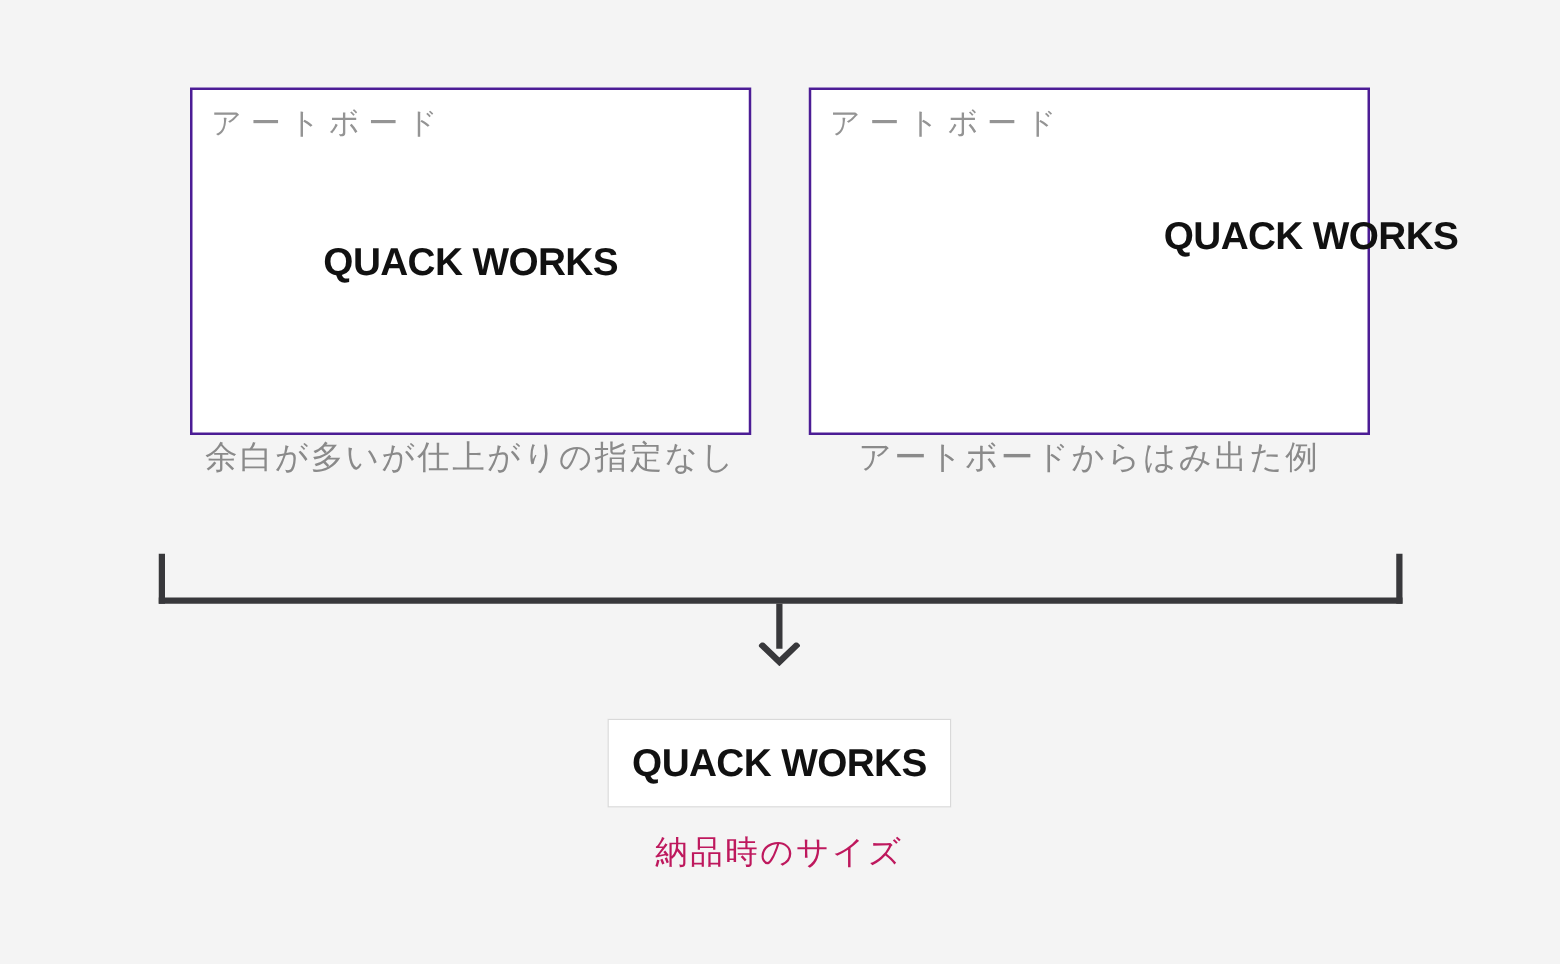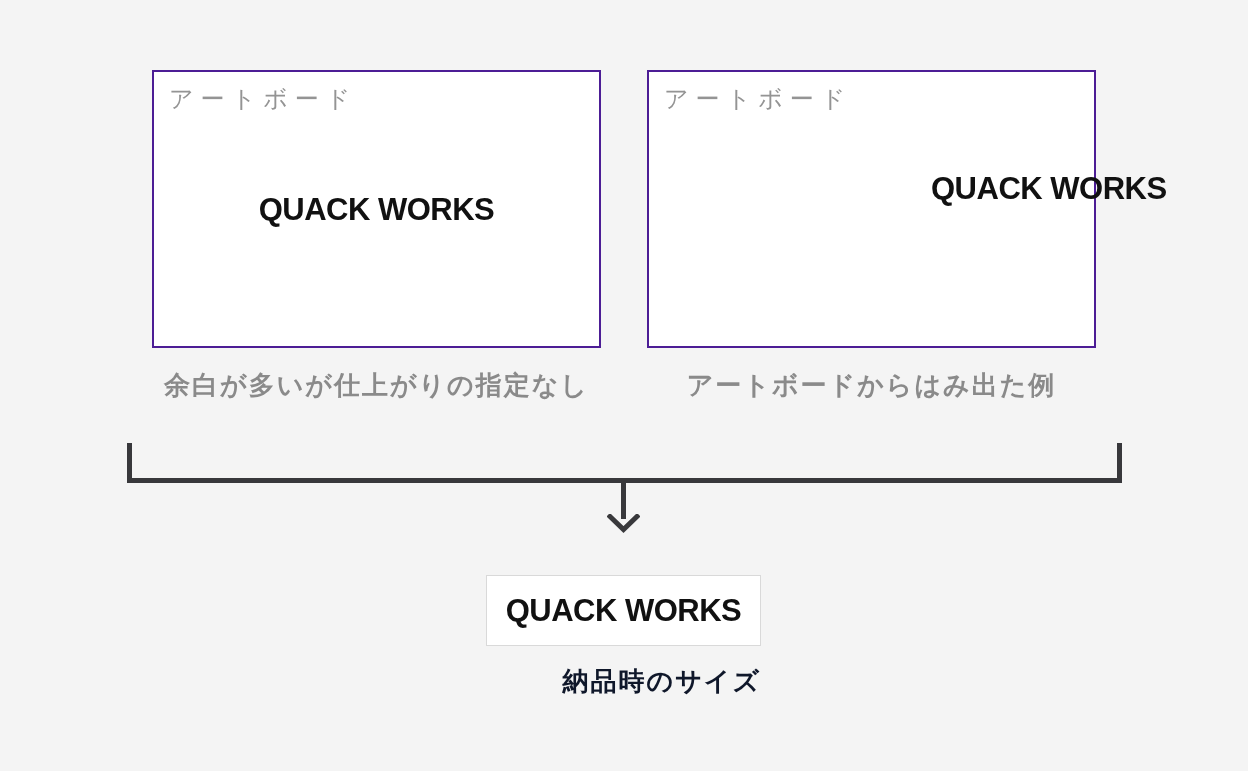--- a/index.html
+++ b/index.html
@@ -59,26 +59,26 @@
   }
   .logo-right {
     position: absolute;
     left: 282px;   
     top: 100px;
   }
 
   
   .caption {
     position: absolute;
-    top: 368px;
+    top: 348px;
     width: 449px;
     text-align: center;
     font-size: 26px;
     line-height: 34px;
-    font-weight: bold;
+    font-weight: normal;
     letter-spacing: 2px;
     color: #8a8a8a;
     white-space: nowrap;
   }
   .caption-left  { left: 152px; }
   .caption-right { left: 647px; }
 
   
   .bracket-part {
     position: absolute;
@@ -109,26 +109,26 @@
     box-sizing: border-box;
     display: flex;
     align-items: center;
     justify-content: center;
   }
   .caption-result {
     position: absolute;
     left: 486px;
     top: 664px;
     width: 275px;
-    text-align: right;
+    text-align: center;
     font-size: 26px;
     line-height: 34px;
-    font-weight: bold;
+    font-weight: normal;
     letter-spacing: 2px;
-    color: #0f172a;
+    color: #be185d;
     white-space: nowrap;
   }
 </style>
 </head>
 <body>
 
 <div class="canvas">
 
   <div class="artboard artboard-left">
     <div class="artboard-label">アートボード</div>

